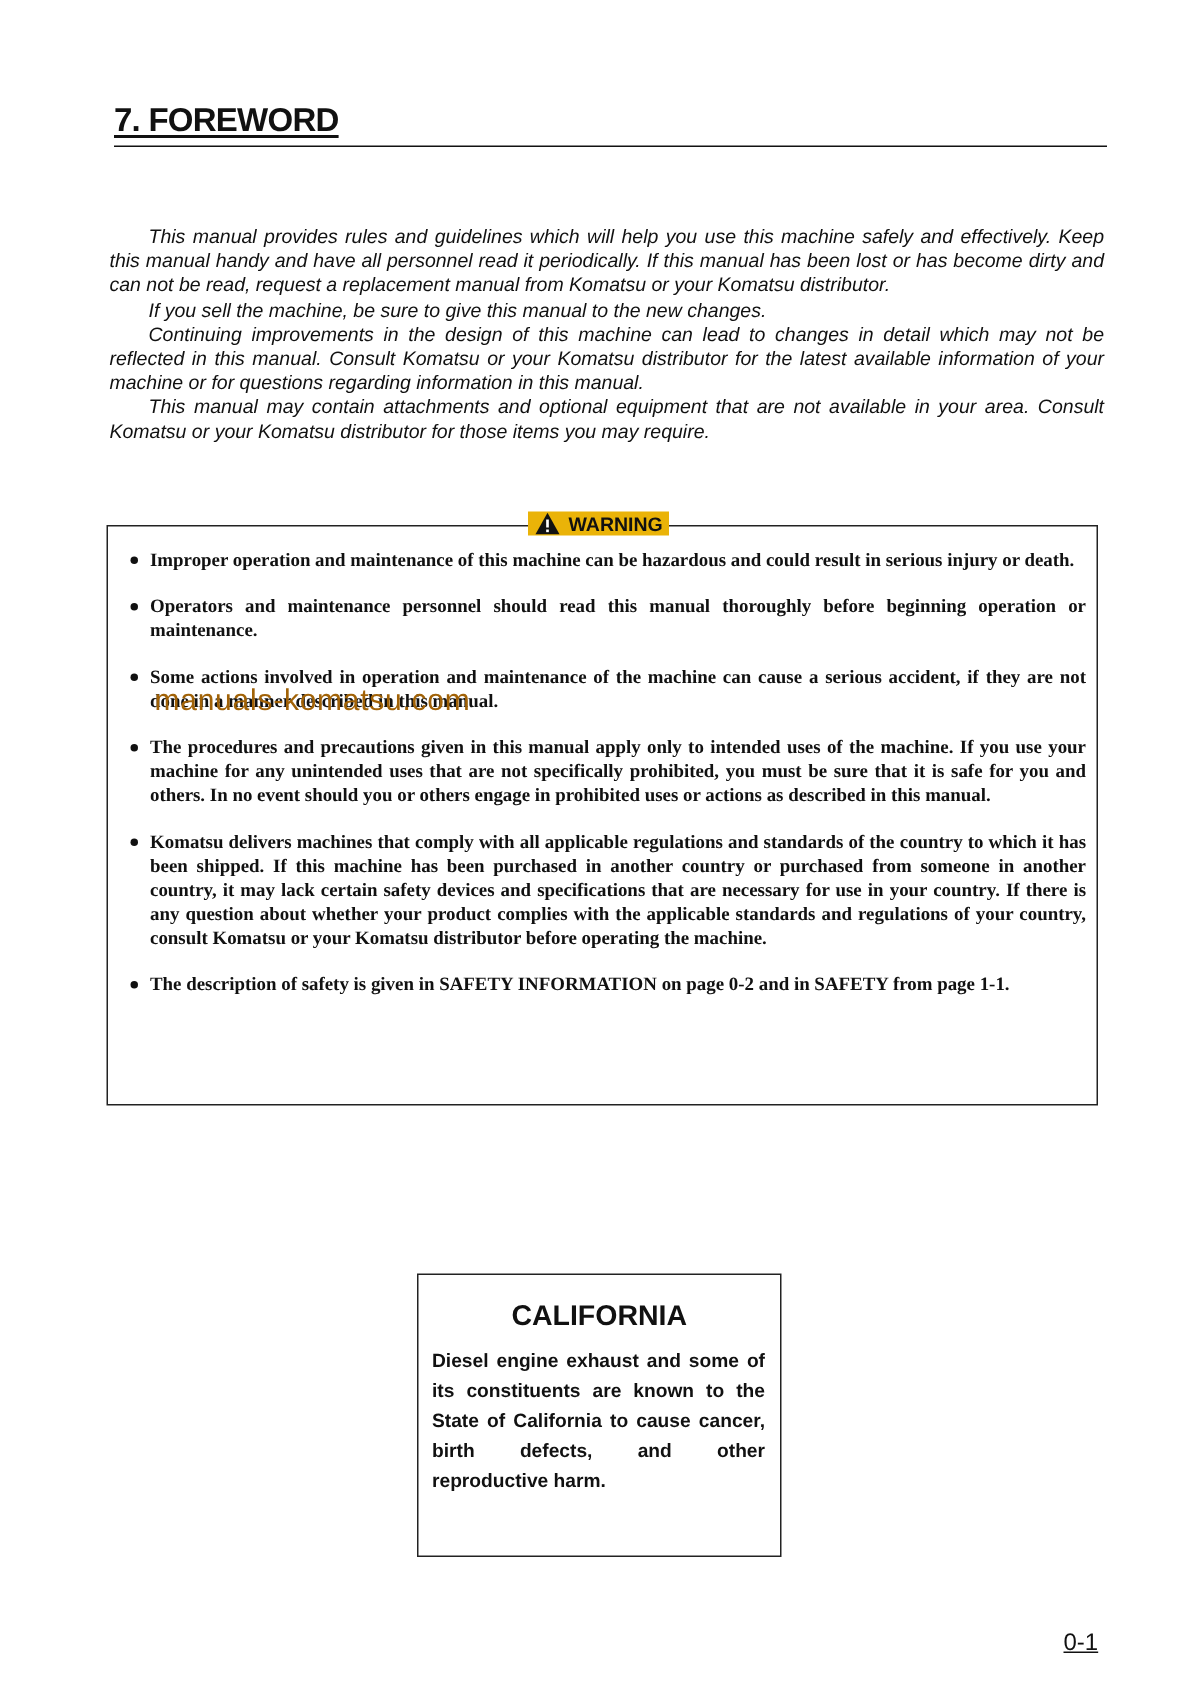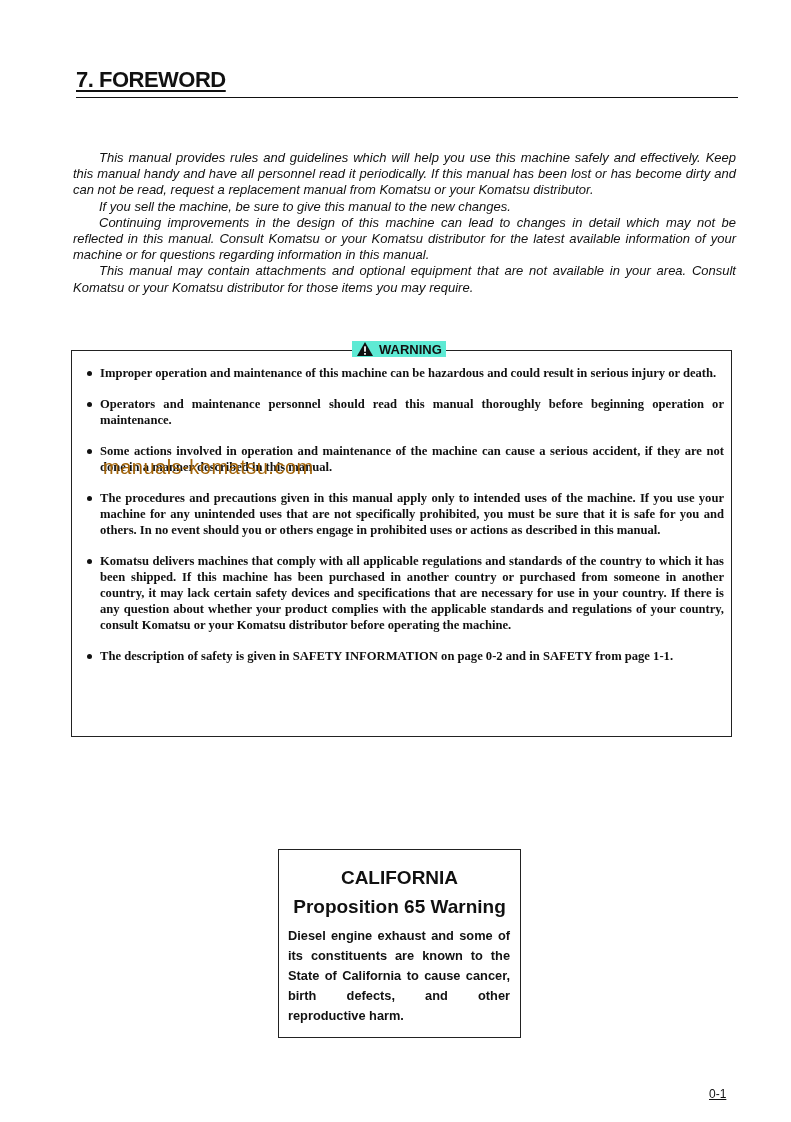--- a/index.html
+++ b/index.html
@@ -2,31 +2,31 @@
 <html><head>
 <meta charset="utf-8">
 <style>
   html, body { margin: 0; padding: 0; background: #fff; }
   body { width: 791px; height: 1122px; position: relative; overflow: hidden; color: #111; font-family: "Liberation Sans", sans-serif; }
   .title { position: absolute; left: 76px; top: 67px; font-size: 22px; font-weight: bold; letter-spacing: -0.5px; text-decoration: underline; text-underline-offset: 3px; }
   .title-rule { position: absolute; left: 76px; top: 97px; width: 662px; height: 0; border-top: 1.5px solid #111; }
   .intro { position: absolute; left: 73px; top: 150px; width: 663px; font-size: 13px; line-height: 16.2px; text-align: justify; }
   .intro p { margin: 0; text-indent: 26px; font-style: italic; }
   .warnbox { position: absolute; left: 71px; top: 350px; width: 659px; height: 385px; border: 1.5px solid #222; }
-  .warn-head { position: absolute; left: 280px; top: -10px; background: #5eead4; padding: 0 4px; font-size: 13px; font-weight: bold; display: flex; align-items: center; gap: 5px; }
+  .warn-head { position: absolute; left: 280px; top: -10px; background: #eab308; padding: 0 4px; font-size: 13px; font-weight: bold; display: flex; align-items: center; gap: 5px; }
   .warn-head svg { width: 18px; height: 16px; }
   .warn-list { position: absolute; left: 12px; top: 14px; width: 640px; margin: 0; padding: 0; list-style: none; font-size: 12.6px; line-height: 16px; font-weight: bold; font-family: Liberation Serif, serif; }
   .warn-list li { position: relative; padding-left: 16px; margin-bottom: 15px; text-align: justify; }
   .warn-list li::before { content: ""; position: absolute; left: 3px; top: 6px; width: 5px; height: 5px; border-radius: 50%; background: #111; }
   .watermark { position: absolute; left: 103px; top: 456px; font-size: 20px; color: #a16207; letter-spacing: 0.5px; }
   .prop { position: absolute; left: 278px; top: 849px; width: 241px; height: 187px; border: 1.5px solid #222; }
   .prop-1 { text-align: center; margin-top: 17px; font-size: 19px; font-weight: bold; }
   .prop-2 { text-align: center; margin-top: 7px; font-size: 19px; font-weight: bold; }
   .prop-body { margin: 8px 10px 0 9px; font-size: 12.8px; line-height: 20px; font-weight: bold; text-align: justify; }
-  .page-num { position: absolute; left: 709px; top: 1087px; font-size: 12px; text-decoration: underline; }
+  .page-num { position: absolute; left: 709px; top: 1087px; font-size: 16px; text-decoration: underline; }
 </style>
 </head>
 <body>
 
 <div class="title">7. FOREWORD</div>
 <div class="title-rule"></div>
 
 <div class="intro">
   <p>This manual provides rules and guidelines which will help you use this machine safely and effectively. Keep this manual handy and have all personnel read it periodically. If this manual has been lost or has become dirty and can not be read, request a replacement manual from Komatsu or your Komatsu distributor.</p>
   <p>If you sell the machine, be sure to give this manual to the new changes.</p>
@@ -50,17 +50,16 @@
     <li>The procedures and precautions given in this manual apply only to intended uses of the machine. If you use your machine for any unintended uses that are not specifically prohibited, you must be sure that it is safe for you and others. In no event should you or others engage in prohibited uses or actions as described in this manual.</li>
     <li>Komatsu delivers machines that comply with all applicable regulations and standards of the country to which it has been shipped. If this machine has been purchased in another country or purchased from someone in another country, it may lack certain safety devices and specifications that are necessary for use in your country. If there is any question about whether your product complies with the applicable standards and regulations of your country, consult Komatsu or your Komatsu distributor before operating the machine.</li>
     <li>The description of safety is given in SAFETY INFORMATION on page 0-2 and in SAFETY from page 1-1.</li>
   </ul>
 </div>
 
 <div class="watermark">manuals-komatsu.com</div>
 
 <div class="prop">
   <div class="prop-1">CALIFORNIA</div>
-  <div class="prop-2">Proposition 65 Warning</div>
   <div class="prop-body">Diesel engine exhaust and some of its constituents are known to the State of California to cause cancer, birth defects, and other reproductive harm.</div>
 </div>
 
 <div class="page-num">0-1</div>
 
 </body></html>

